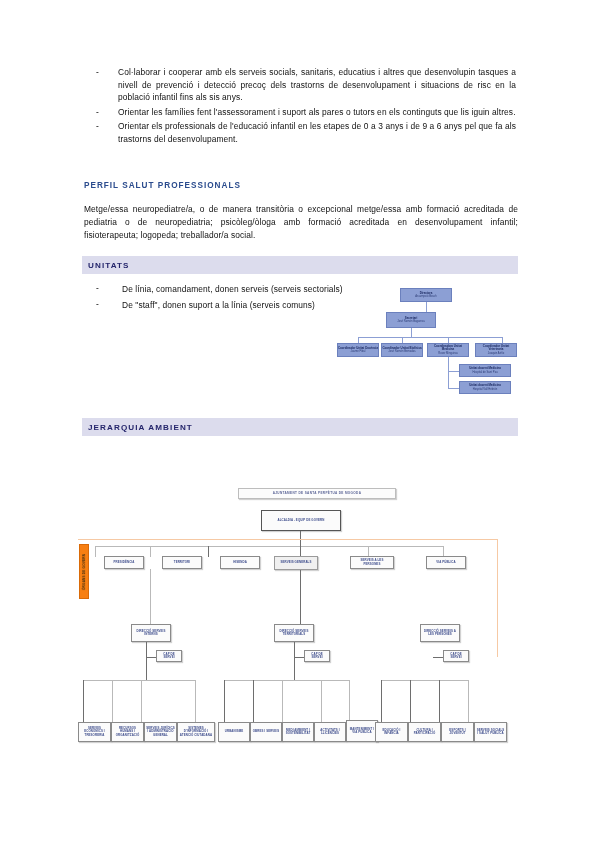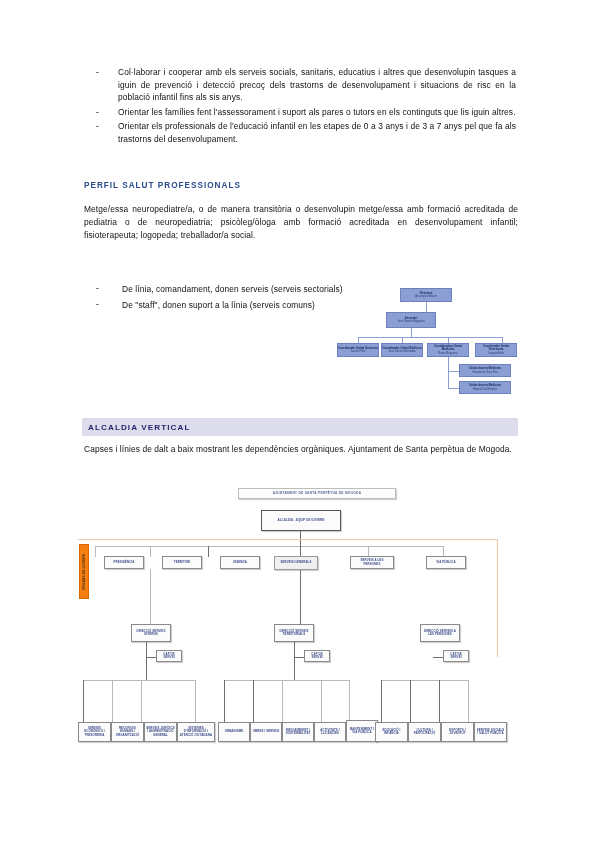--- a/index.html
+++ b/index.html
@@ -90,35 +90,38 @@
   }
 </style>
 </head>
 <body>
 
 <div class="page">
 
   <div class="bullets">
     <div class="bullet">
       <div class="dash">-</div>
-      <div class="btxt">Col·laborar i cooperar amb els serveis socials, sanitaris, educatius i altres que desenvolupin tasques a iguin de prevenció i detecció precoç dels trastorns de desenvolupament i situacions de risc en la població infantil fins als sis anys.</div>
+      <div class="btxt">Col·laborar i cooperar amb els serveis socials, sanitaris, educatius i altres que desenvolupin tasques a nivell de prevenció i detecció precoç dels trastorns de desenvolupament i situacions de risc en la població infantil fins als sis anys.</div>
     </div>
     <div class="bullet">
       <div class="dash">-</div>
       <div class="btxt">Orientar les famílies fent l'assessorament i suport als pares o tutors en els continguts que lis iguin altres.</div>
     </div>
     <div class="bullet">
       <div class="dash">-</div>
-      <div class="btxt">Orientar els professionals de l'educació infantil en les etapes de 0 a 3 anys i de 3 a 7 anys pel que fa als trastorns del desenvolupament.</div>
+      <div class="btxt">Orientar els professionals de l'educació infantil en les etapes de 0 a 3 anys i de 9 a 6 anys pel que fa als trastorns del desenvolupament.</div>
     </div>
   </div>
 
   <div class="subhead" style="top:181px;">PERFIL SALUT PROFESSIONALS</div>
-  <div class="para" style="top:203px;">Metge/essa neuropediatre/a, o de manera transitòria o desenvolupin metge/essa amb formació acreditada de pediatria o de neuropediatria; psicòleg/òloga amb formació acreditada en desenvolupament infantil; fisioterapeuta; logopeda; treballador/a social.</div>
-
+  <div class="para" style="top:203px;">Metge/essa neuropediatre/a, o de manera transitòria o excepcional metge/essa amb formació acreditada de pediatria o de neuropediatria; psicòleg/òloga amb formació acreditada en desenvolupament infantil; fisioterapeuta; logopeda; treballador/a social.</div>
+
+  <div class="secbar" style="top:256px;">
+    <span>UNITATS</span>
+  </div>
 
   <div class="unitlist">
     <div class="bullet">
       <div class="dash">-</div>
       <div class="btxt">De línia, comandament, donen serveis (serveis sectorials)</div>
     </div>
     <div class="bullet">
       <div class="dash">-</div>
       <div class="btxt">De "staff", donen suport a la línia (serveis comuns)</div>
     </div>
@@ -168,23 +171,22 @@
       <div class="t1">Unitat docent Medicina</div>
       <div class="t2">Hospital de Sant Pau</div>
     </div>
     <div class="sbox" style="left:123px;top:95px;width:52px;height:13px;">
       <div class="t1">Unitat docent Medicina</div>
       <div class="t2">Hospital Vall Hebrón</div>
     </div>
   </div>
 
   <div class="secbar" style="top:418px;">
-    <span>ALCALDIA VERTICAL</span>
-  </div>
-  <div class="para" style="top:443px;">Capses i línies de dalt a baix mostrant les dependències orgàniques. Ajuntament de Santa perpètua de Mogoda.</div>
+    <span>JERARQUIA AMBIENT</span>
+  </div>
 
   <div class="orgbig">
 
     <div class="bbox banner" style="left:160px;top:4px;width:158px;height:11px;">
       <div class="lbl">AJUNTAMENT DE SANTA PERPÈTUA DE MOGODA</div>
     </div>
 
     <div class="bbox root" style="left:183px;top:26px;width:80px;height:21px;">
       <div class="lbl">ALCALDIA - EQUIP DE GOVERN</div>
     </div>

